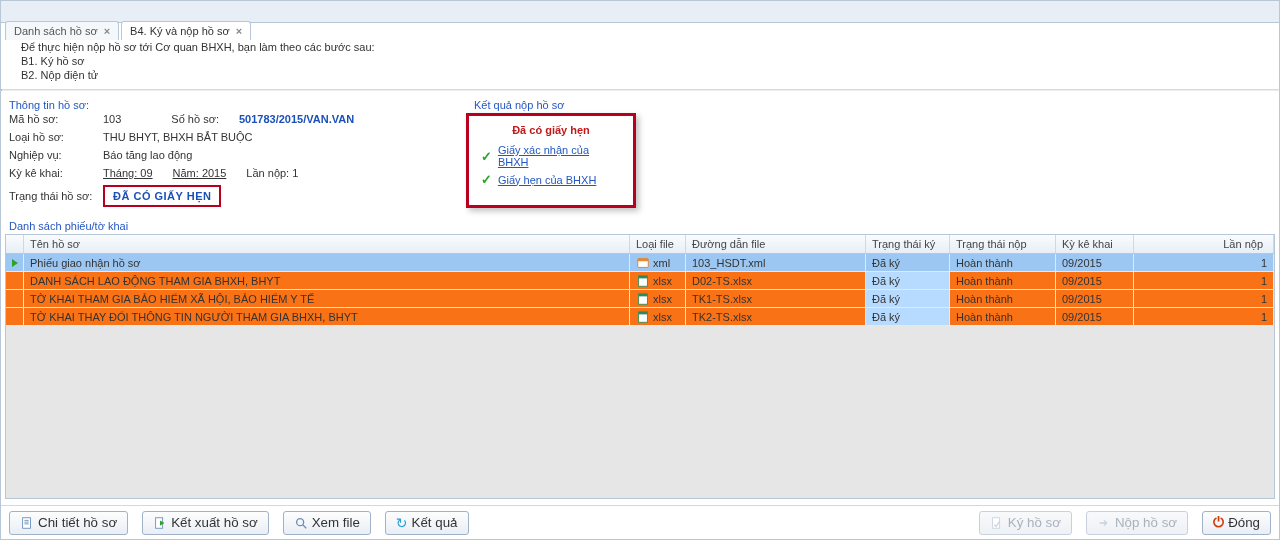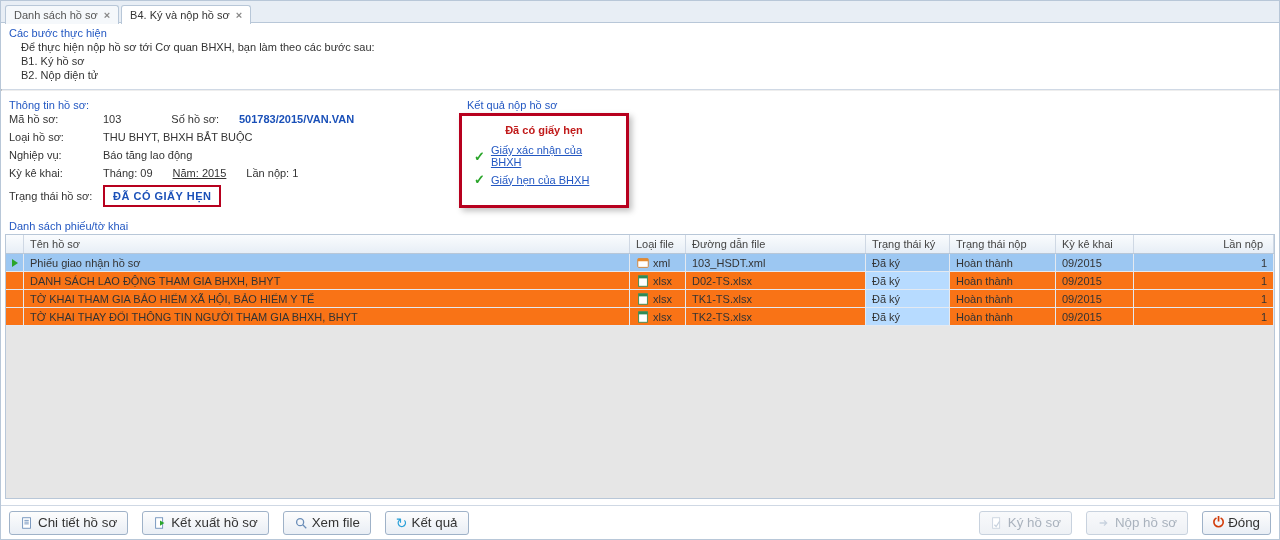--- a/index.html
+++ b/index.html
@@ -1,29 +1,29 @@
 <!DOCTYPE html>
 <html><head>
 <meta charset="utf-8">
 <style>
   * { box-sizing: border-box; }
   html, body { margin:0; padding:0; font-family: Tahoma, Arial, sans-serif; font-size:11px; color:#333; background:#fff; }
   .wrap { width:1280px; height:540px; border:1px solid #b8c7d8; position:relative; display:flex; flex-direction:column; }
   
   .tabs { height:22px; display:flex; align-items:flex-end; background:#e8eef5; border-bottom:1px solid #b8c7d8; padding:0 4px; }
-  .tab { display:flex; align-items:center; gap:6px; padding:3px 8px; background:#f5f8fb; border:1px solid #b8c7d8; border-bottom:none; border-radius:3px 3px 0 0; margin-right:2px; color:#555; position:relative; top:2px; }
+  .tab { display:flex; align-items:center; gap:6px; padding:3px 8px; background:#f5f8fb; border:1px solid #b8c7d8; border-bottom:none; border-radius:3px 3px 0 0; margin-right:2px; color:#555; position:relative; top:18px; }
   .tab.active { background:#ffffff; font-weight:normal; color:#333; }
   .tab .x { color:#888; cursor:pointer; font-weight:bold; }
   
   .body { flex:1; overflow:hidden; display:flex; flex-direction:column; }
   .section-title { color:#2257c2; padding:4px 8px 2px 8px; }
   .steps { padding:0 8px 6px 8px; color:#333; }
   .steps .line { margin:0 0 2px 12px; }
   .divider { border-top:1px solid #d0d9e5; margin:0; }
-  .info-area { display:flex; padding:4px 8px 8px 8px; gap:0; }
+  .info-area { display:flex; padding:4px 8px 8px 8px; gap:7px; }
   .info-left { width:430px; }
   .info-right { flex:1; padding-left:20px; }
   .info-grid { display:grid; grid-template-columns:90px 1fr; row-gap:6px; column-gap:4px; align-items:center; color:#333; }
   .info-grid .lab { white-space:nowrap; }
   .inline-row { display:flex; gap:20px; align-items:center; }
   .so-hs-lab { margin-left:30px; }
   .blue-bold { color:#1a50b8; font-weight:bold; }
   .status-box { display:inline-block; border:2px solid #b7001e; padding:3px 8px; color:#1a50b8; font-weight:bold; letter-spacing:.5px; }
   .result-box { border:3px solid #b7001e; width:170px; padding:8px 12px 14px 12px; box-shadow:3px 3px 6px rgba(0,0,0,0.25); }
   .result-title { color:#c01a1a; font-weight:bold; text-align:center; margin-bottom:8px; }
@@ -97,21 +97,21 @@
           </span>
 
           <span class="lab">Loại hồ sơ:</span>
           <span>THU BHYT, BHXH BẮT BUỘC</span>
 
           <span class="lab">Nghiệp vụ:</span>
           <span>Báo tăng lao động</span>
 
           <span class="lab">Kỳ kê khai:</span>
           <span class="inline-row">
-            <span style="">Tháng: 09</span>
+            <span style="text-decoration:underline">Tháng: 09</span>
             <span style="text-decoration:underline">Năm: 2015</span>
             <span>Lần nộp: 1</span>
           </span>
 
           <span class="lab">Trạng thái hồ sơ:</span>
           <span>
             <span class="status-box">ĐÃ CÓ GIẤY HẸN</span>
           </span>
         </div>
       </div>

